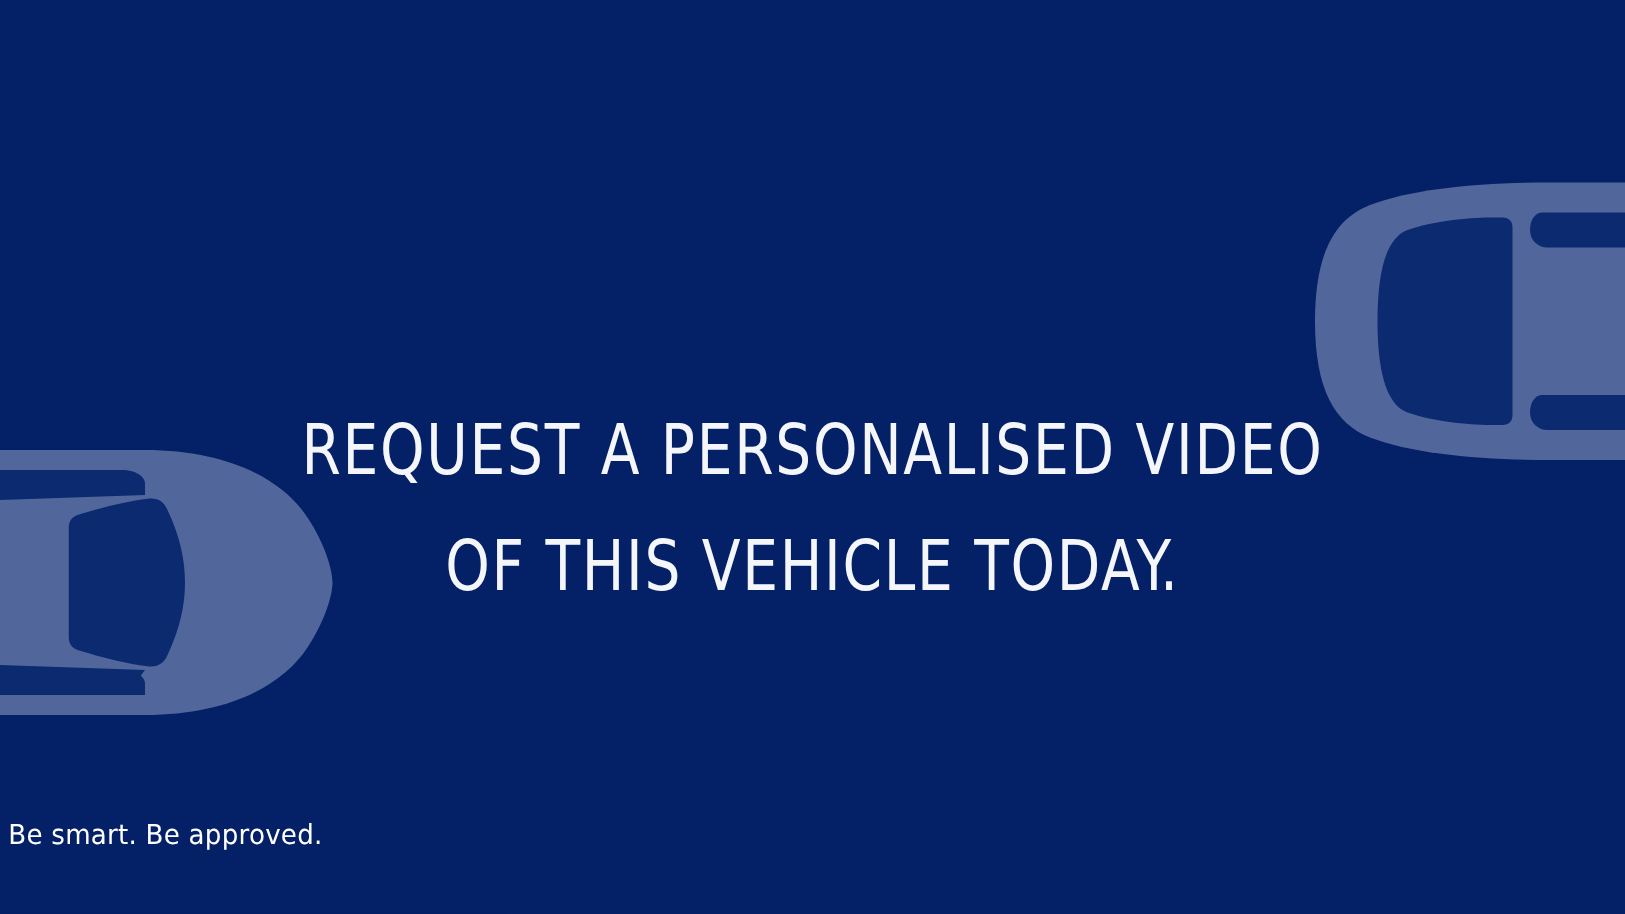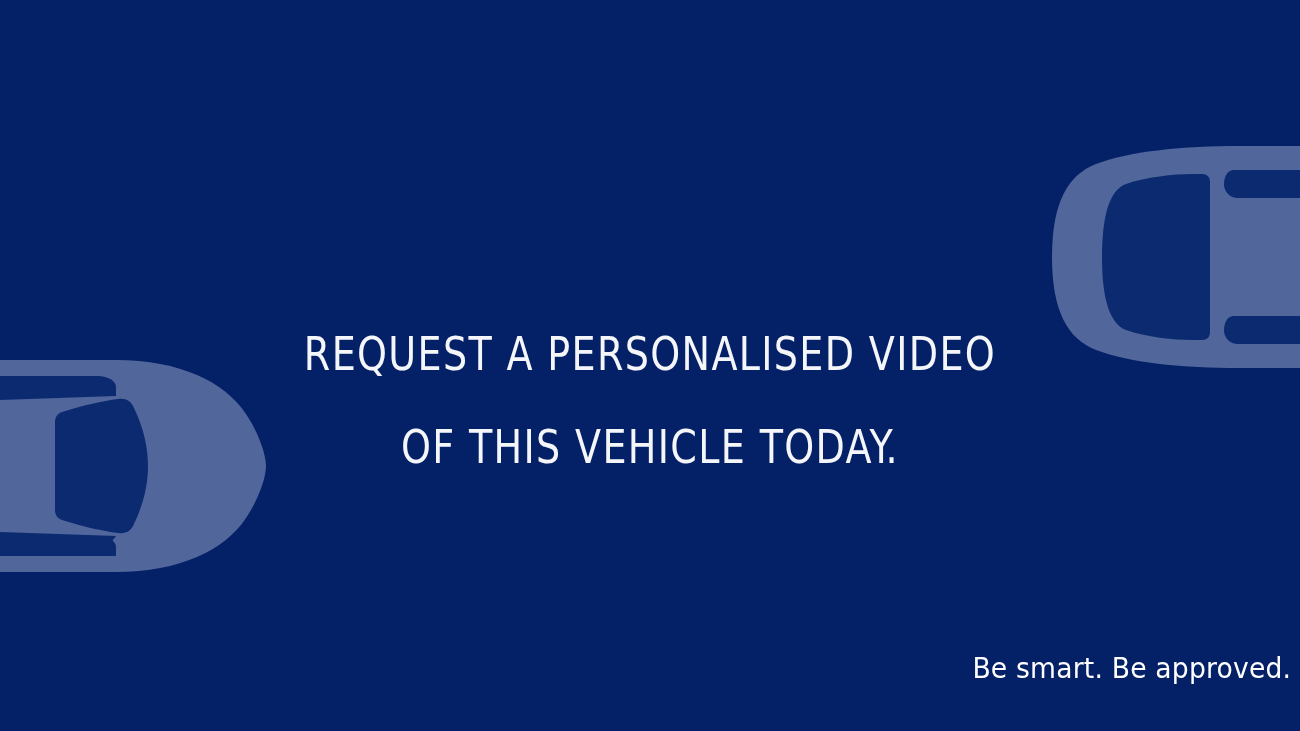--- a/index.html
+++ b/index.html
@@ -70,41 +70,41 @@
   
   #headline {
     position: absolute;
     top: 276px;
     left: 0;
     width: 1300px;
     text-align: center;
     color: #f4f6fa;
     font-weight: 400;
     letter-spacing: 1.5px;
-    font-size: 47px;
+    font-size: 56px;
     line-height: 93px;
     font-stretch: condensed;
     text-transform: uppercase;
   }
   #headline .hl-line {
     display: block;
     white-space: nowrap;
     transform: scaleX(0.90);
     transform-origin: center center;
   }
 
   
   #tagline {
     position: absolute;
     top: 655px;
     left: 0;
     width: 1300px;
-    text-align: right;
+    text-align: left;
     color: #ffffff;
-    font-size: 28px;
+    font-size: 22px;
     line-height: 28px;
     letter-spacing: 0.2px;
     font-weight: 400;
   }
   #tagline .tg-text {
     display: inline-block;
     transform: scaleX(0.95);
     transform-origin: center center;
   }
 </style>

